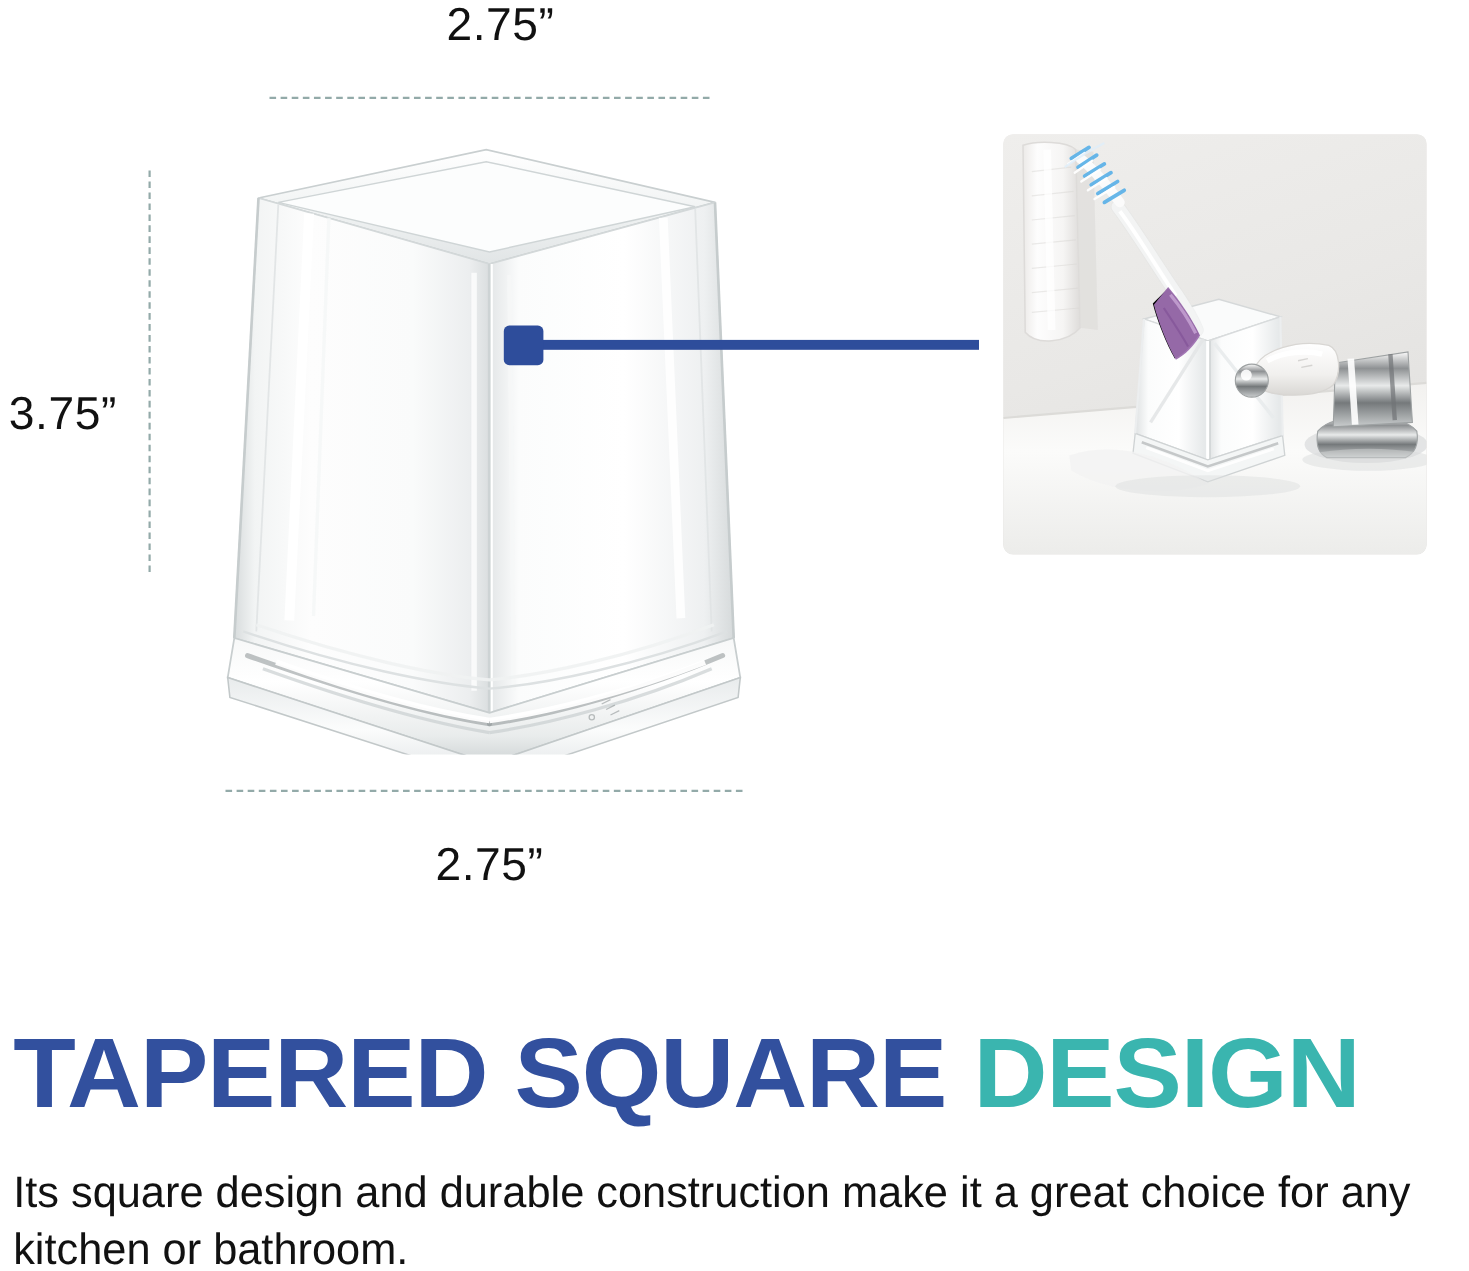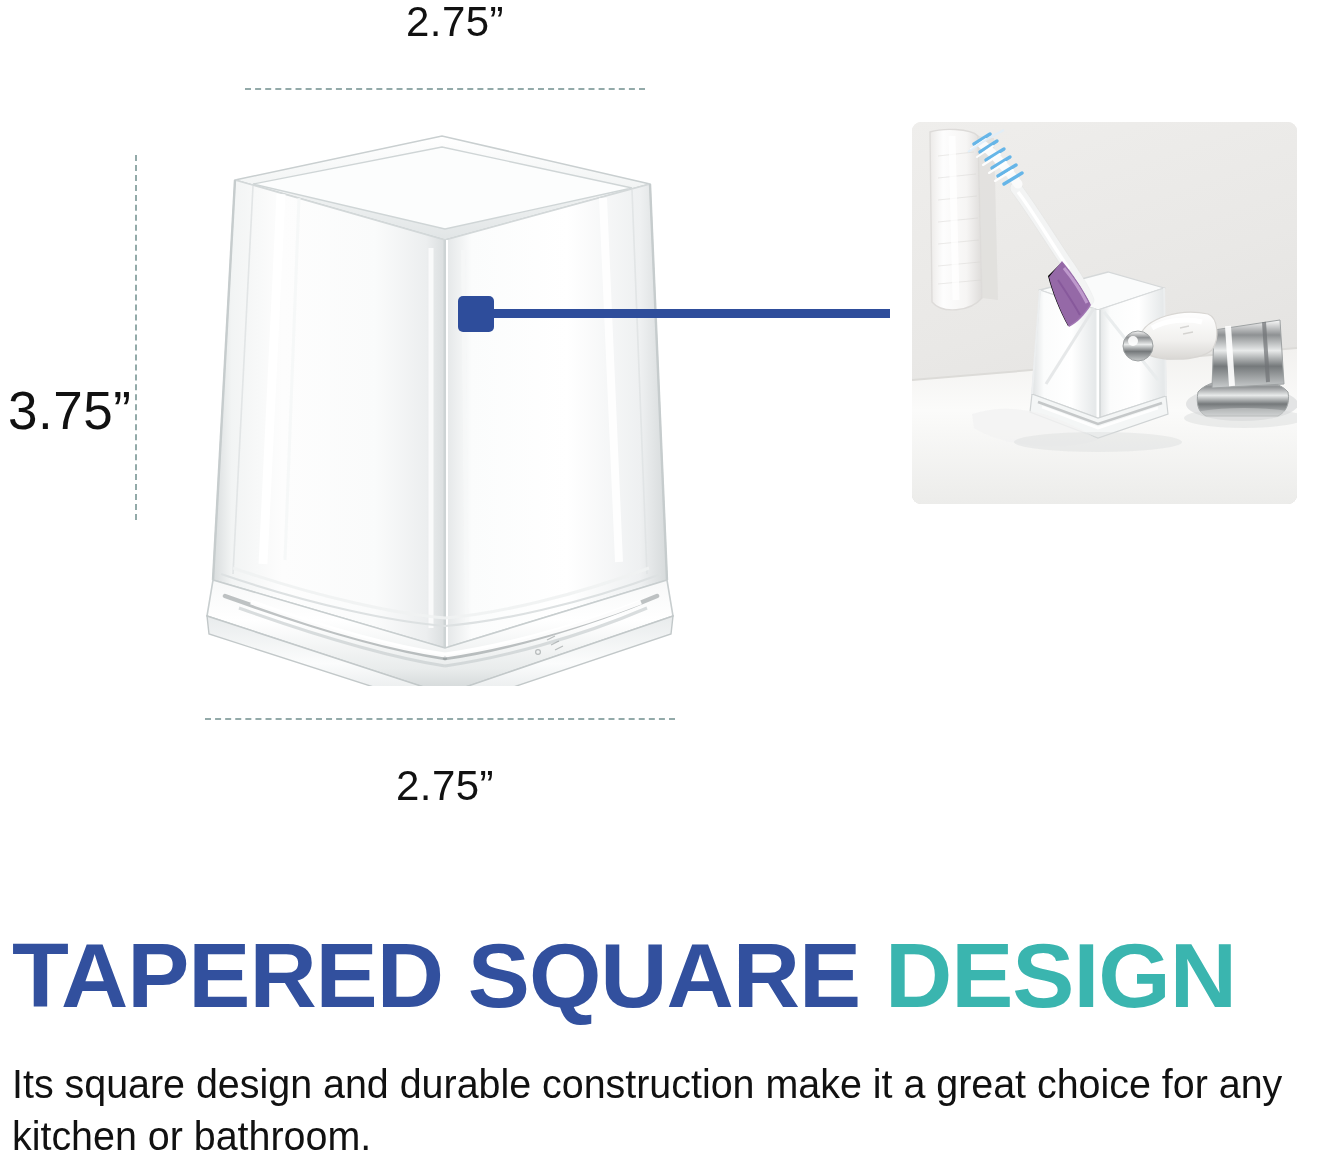--- a/index.html
+++ b/index.html
@@ -32,22 +32,21 @@
     text-align:center;
     font-size:42px;
   }
   #dim-bottom-label {
     left:0; top:762px; width:890px;
     text-align:center;
     font-size:42px;
   }
   #dim-left-label {
     left:8px; top:352px;
-    font-size:53px;
-    margin-top:28px;
+    font-size:42px;
   }
 
   
   .dash-h {
     position:absolute;
     height:0;
     border-top:2.5px dashed #93aaa9;
   }
   #dash-top    { left:245px; top:88px;  width:400px; }
   #dash-bottom { left:205px; top:718px; width:470px; }

